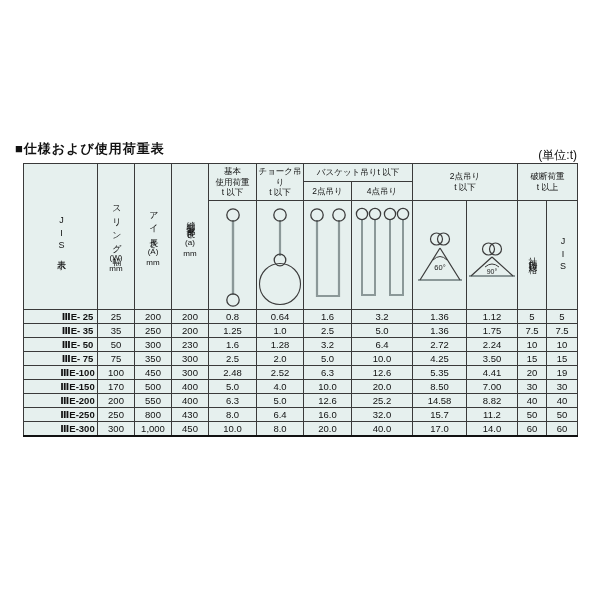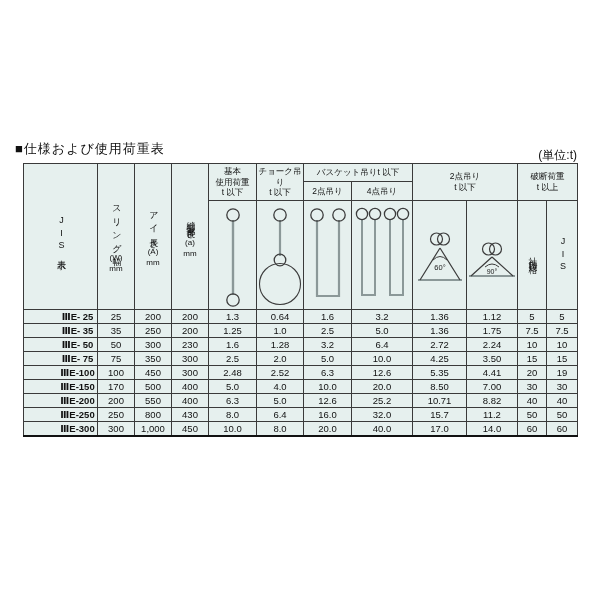--- a/index.html
+++ b/index.html
@@ -7,21 +7,21 @@
   body {
     background:#ffffff;
     font-family:"Liberation Sans","DejaVu Sans",sans-serif;
     color:#111;
     position:relative;
     overflow:hidden;
   }
   .page { position:absolute; inset:0; }
   .title {
     position:absolute; left:15px; top:140px;
-    font-size:13px; font-weight:normal; letter-spacing:1px;
+    font-size:13px; font-weight:bold; letter-spacing:1px;
   }
   .unit-note {
     position:absolute; right:23px; top:147px;
     font-size:12px;
   }
   table.spec {
     position:absolute; left:23px; top:163px; width:554px;
     border-collapse:collapse; table-layout:fixed;
     background:#e6f0ee;
     border:1px solid #222;
@@ -179,21 +179,21 @@
             </div>
         </td>
       </tr>
     </thead>
     <tbody>
         <tr>
           <td class="jis">ⅢE- 25</td>
           <td>25</td>
           <td>200</td>
           <td>200</td>
-          <td>1.3</td>
+          <td>0.8</td>
           <td>0.64</td>
           <td>1.6</td>
           <td>3.2</td>
           <td>1.36</td>
           <td>1.12</td>
           <td>5</td>
           <td>5</td>
         </tr>
         <tr>
           <td class="jis">ⅢE- 35</td>
@@ -267,21 +267,21 @@
         </tr>
         <tr>
           <td class="jis">ⅢE-200</td>
           <td>200</td>
           <td>550</td>
           <td>400</td>
           <td>6.3</td>
           <td>5.0</td>
           <td>12.6</td>
           <td>25.2</td>
-          <td>10.71</td>
+          <td>14.58</td>
           <td>8.82</td>
           <td>40</td>
           <td>40</td>
         </tr>
         <tr>
           <td class="jis">ⅢE-250</td>
           <td>250</td>
           <td>800</td>
           <td>430</td>
           <td>8.0</td>

